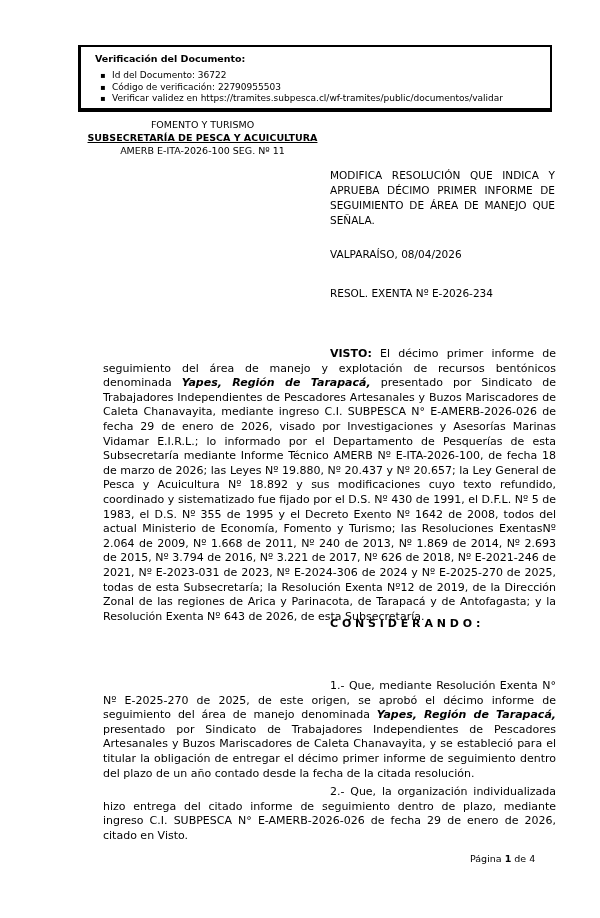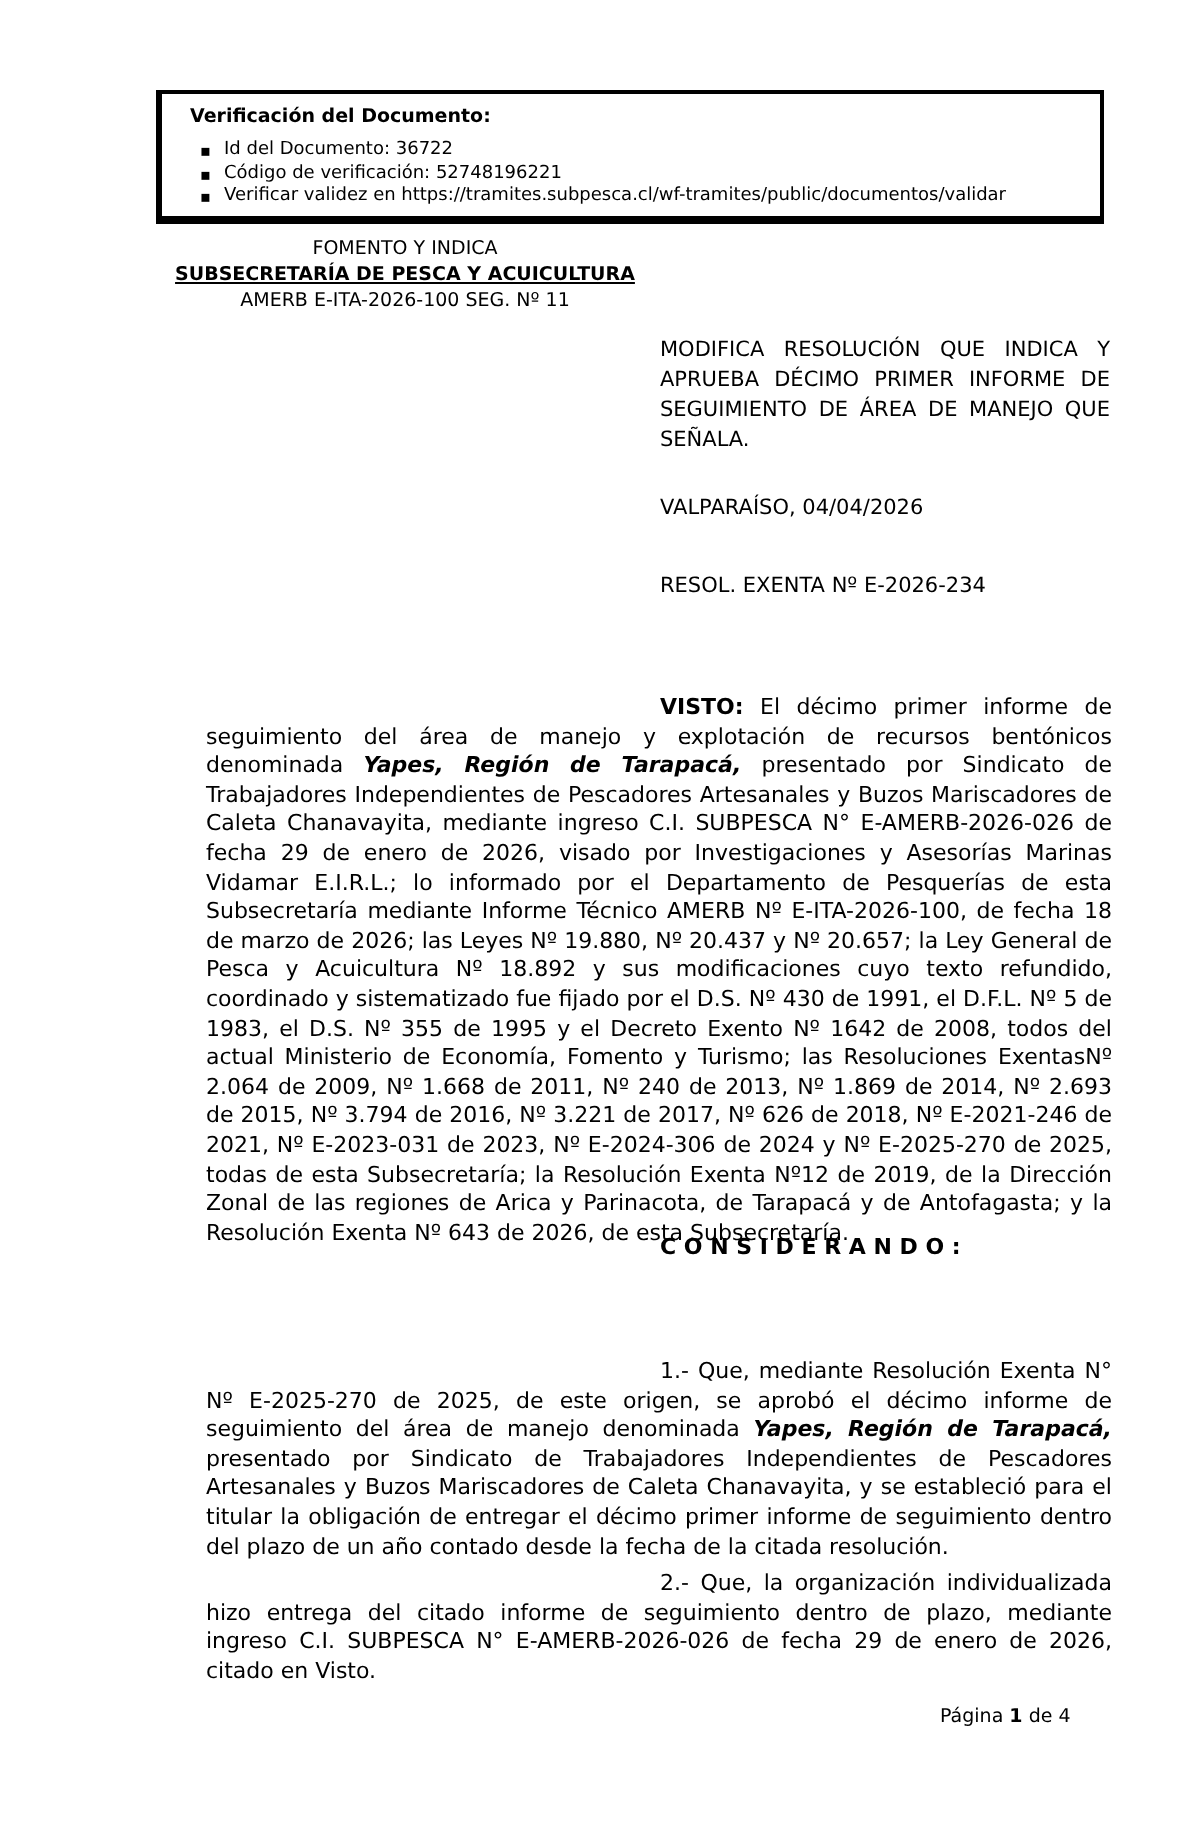--- a/index.html
+++ b/index.html
@@ -80,34 +80,34 @@
 </style>
 </head>
 <body>
 
 <div class="page">
 
   <div class="verify-box">
     <div class="verify-title">Verificación del Documento:</div>
     <ul>
       <li>Id del Documento: 36722</li>
-      <li>Código de verificación: 52748196221</li>
+      <li>Código de verificación: 22790955503</li>
       <li>Verificar validez en https://tramites.subpesca.cl/wf-tramites/public/documentos/validar</li>
     </ul>
   </div>
 
   <div class="letterhead">
-    <div>FOMENTO Y INDICA</div>
+    <div>FOMENTO Y TURISMO</div>
     <div class="sub">SUBSECRETARÍA DE PESCA Y ACUICULTURA</div>
     <div>AMERB E-ITA-2026-100 SEG. Nº 11</div>
   </div>
 
   <div class="title-block">MODIFICA RESOLUCIÓN QUE INDICA Y APRUEBA DÉCIMO PRIMER INFORME DE SEGUIMIENTO DE ÁREA DE MANEJO QUE SEÑALA.</div>
 
-  <div class="place-date">VALPARAÍSO, 04/04/2026</div>
+  <div class="place-date">VALPARAÍSO, 08/04/2026</div>
 
   <div class="resol-number">RESOL. EXENTA Nº E-2026-234</div>
 
   <p class="body-par visto"><b>VISTO:</b><span> El décimo primer informe de seguimiento del área de manejo y explotación de recursos bentónicos denominada </span><span class="area-name">Yapes, Región de Tarapacá,</span><span> presentado por Sindicato de Trabajadores Independientes de Pescadores Artesanales y Buzos Mariscadores de Caleta Chanavayita, mediante ingreso C.I. SUBPESCA N° E-AMERB-2026-026 de fecha 29 de enero de 2026, visado por Investigaciones y Asesorías Marinas Vidamar E.I.R.L.; lo informado por el Departamento de Pesquerías de esta Subsecretaría mediante Informe Técnico AMERB Nº E-ITA-2026-100, de fecha 18 de marzo de 2026; las Leyes Nº 19.880, Nº 20.437 y Nº 20.657; la Ley General de Pesca y Acuicultura Nº 18.892 y sus modificaciones cuyo texto refundido, coordinado y sistematizado fue fijado por el D.S. Nº 430 de 1991, el D.F.L. Nº 5 de 1983, el D.S. Nº 355 de 1995 y el Decreto Exento Nº 1642 de 2008, todos del actual Ministerio de Economía, Fomento y Turismo; las Resoluciones ExentasNº 2.064 de 2009, Nº 1.668 de 2011, Nº 240 de 2013, Nº 1.869 de 2014, Nº 2.693 de 2015, Nº 3.794 de 2016, Nº 3.221 de 2017, Nº 626 de 2018, Nº E-2021-246 de 2021, Nº E-2023-031 de 2023, Nº E-2024-306 de 2024 y Nº E-2025-270 de 2025, todas de esta Subsecretaría; la Resolución Exenta Nº12 de 2019, de la Dirección Zonal de las regiones de Arica y Parinacota, de Tarapacá y de Antofagasta; y la Resolución Exenta Nº 643 de 2026, de esta Subsecretaría.</span></p>
 
   <div class="considerando-heading">C O N S I D E R A N D O :</div>
 
   <p class="body-par para1"><span>1.- Que, mediante Resolución Exenta N° Nº E-2025-270 de 2025, de este origen, se aprobó el décimo informe de seguimiento del área de manejo denominada </span><span class="area-name">Yapes, Región de Tarapacá,</span><span> presentado por Sindicato de Trabajadores Independientes de Pescadores Artesanales y Buzos Mariscadores de Caleta Chanavayita, y se estableció para el titular la obligación de entregar el décimo primer informe de seguimiento dentro del plazo de un año contado desde la fecha de la citada resolución.</span></p>
 
   <p class="body-par para2">2.- Que, la organización individualizada hizo entrega del citado informe de seguimiento dentro de plazo, mediante ingreso C.I. SUBPESCA N° E-AMERB-2026-026 de fecha 29 de enero de 2026, citado en Visto.</p>

